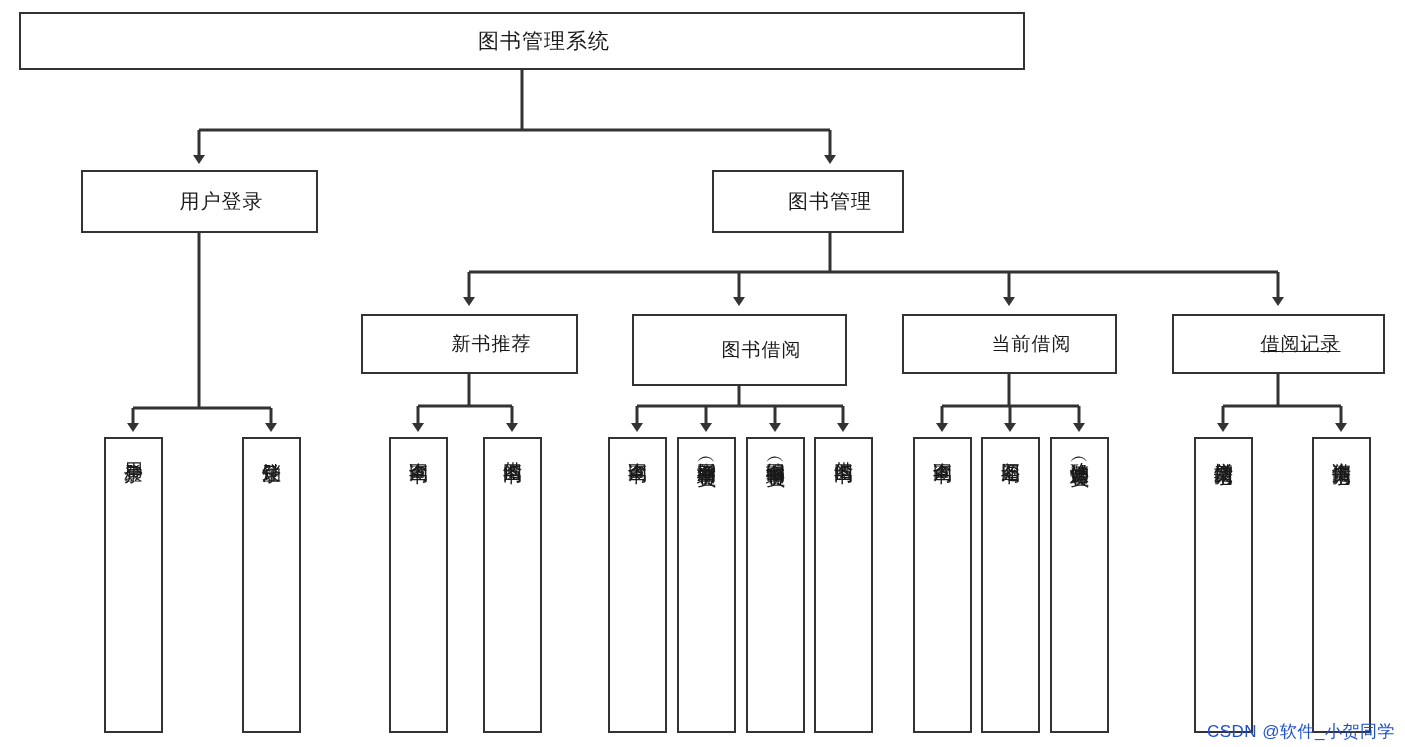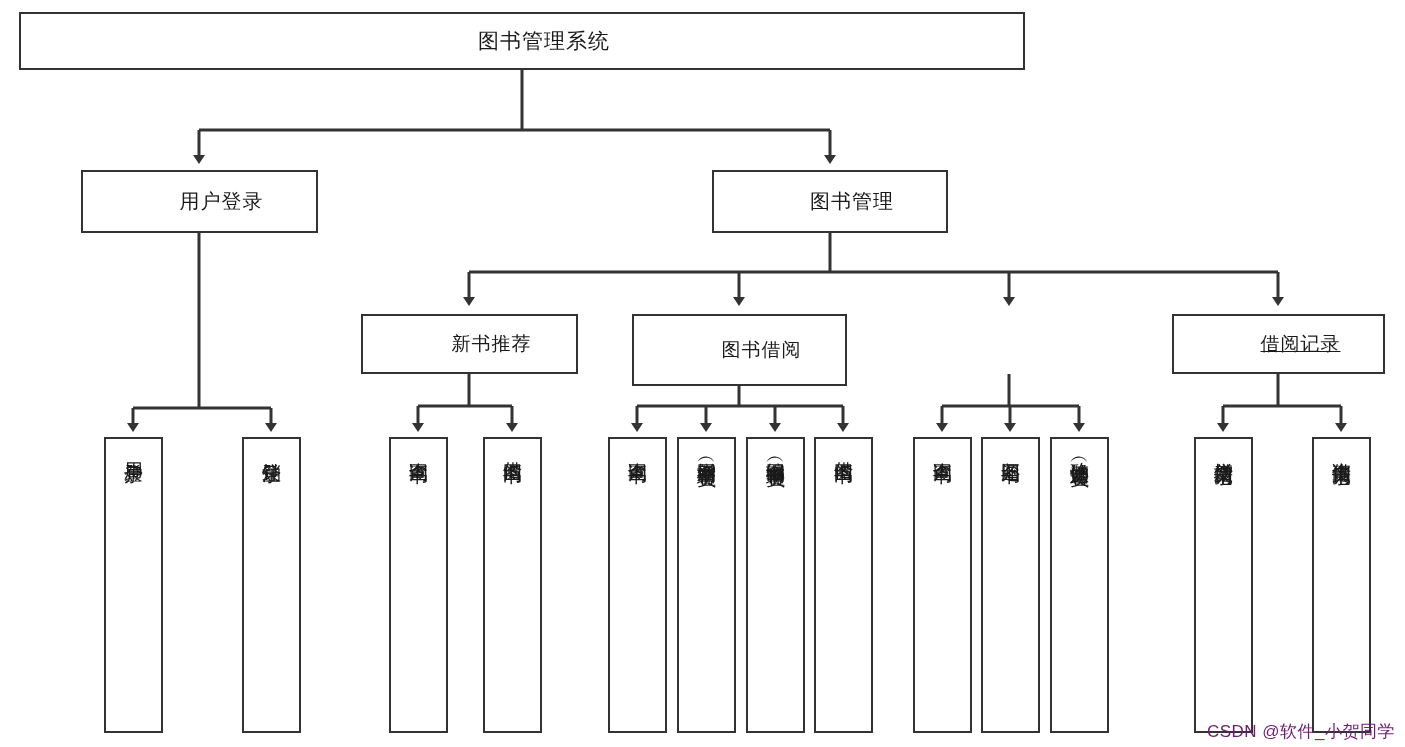--- a/index.html
+++ b/index.html
@@ -62,21 +62,21 @@
   }
   .hlabel {
     white-space: nowrap;
     letter-spacing: 1px;
   }
   #watermark {
     position: absolute;
     right: 10px;
     bottom: 4px;
     font-size: 17px;
-    color: #701a75;
+    color: #1d4ed8;
     white-space: nowrap;
     z-index: 5;
     letter-spacing: 0.5px;
   }
 </style>
 </head>
 <body>
 
 <div id="canvas">
 
@@ -130,30 +130,33 @@
     </g>
   </svg>
 
   <div class="node root" style="left:19px; top:12px; width:1006px; height:58px;">
     <span class="hlabel">图书管理系统</span>
   </div>
 
   <div class="node lvl1" style="left:81px; top:170px; width:237px; height:63px;">
     <span class="hlabel">用户登录</span>
   </div>
-  <div class="node lvl1" style="left:712px; top:170px; width:236px; height:63px;">
+  <div class="node lvl1" style="left:712px; top:170px; width:192px; height:63px;">
     <span class="hlabel">图书管理</span>
   </div>
 
   <div class="node lvl2" style="left:361px; top:314px; width:217px; height:60px;">
     <span class="hlabel">新书推荐</span>
   </div>
   <div class="node lvl2" style="left:632px; top:314px; width:215px; height:72px;">
     <span class="hlabel">图书借阅</span>
   </div>
+  <div class="node lvl2" style="left:902px; top:314px; width:215px; height:60px;">
+    <span class="hlabel">当前借阅</span>
+  </div>
   <div class="node lvl2" style="left:1172px; top:314px; width:213px; height:60px;text-decoration:underline;">
     <span class="hlabel">借阅记录</span>
   </div>
 
   <div class="node leaf" style="left:104px; top:437px; width:59px; height:296px;">
     <span class="vlabel">用户登录</span>
   </div>
   <div class="node leaf" style="left:242px; top:437px; width:59px; height:296px;">
     <span class="vlabel">注销登录</span>
   </div>

